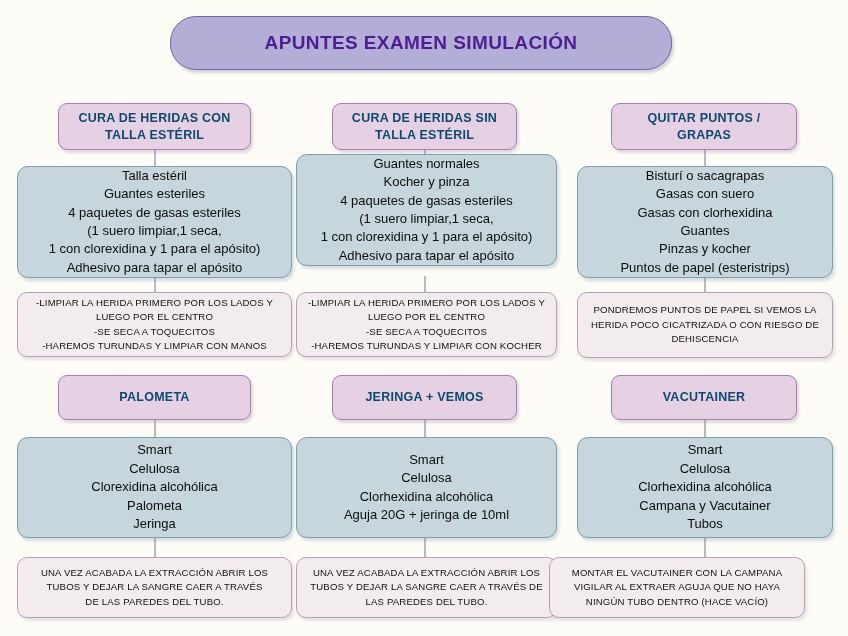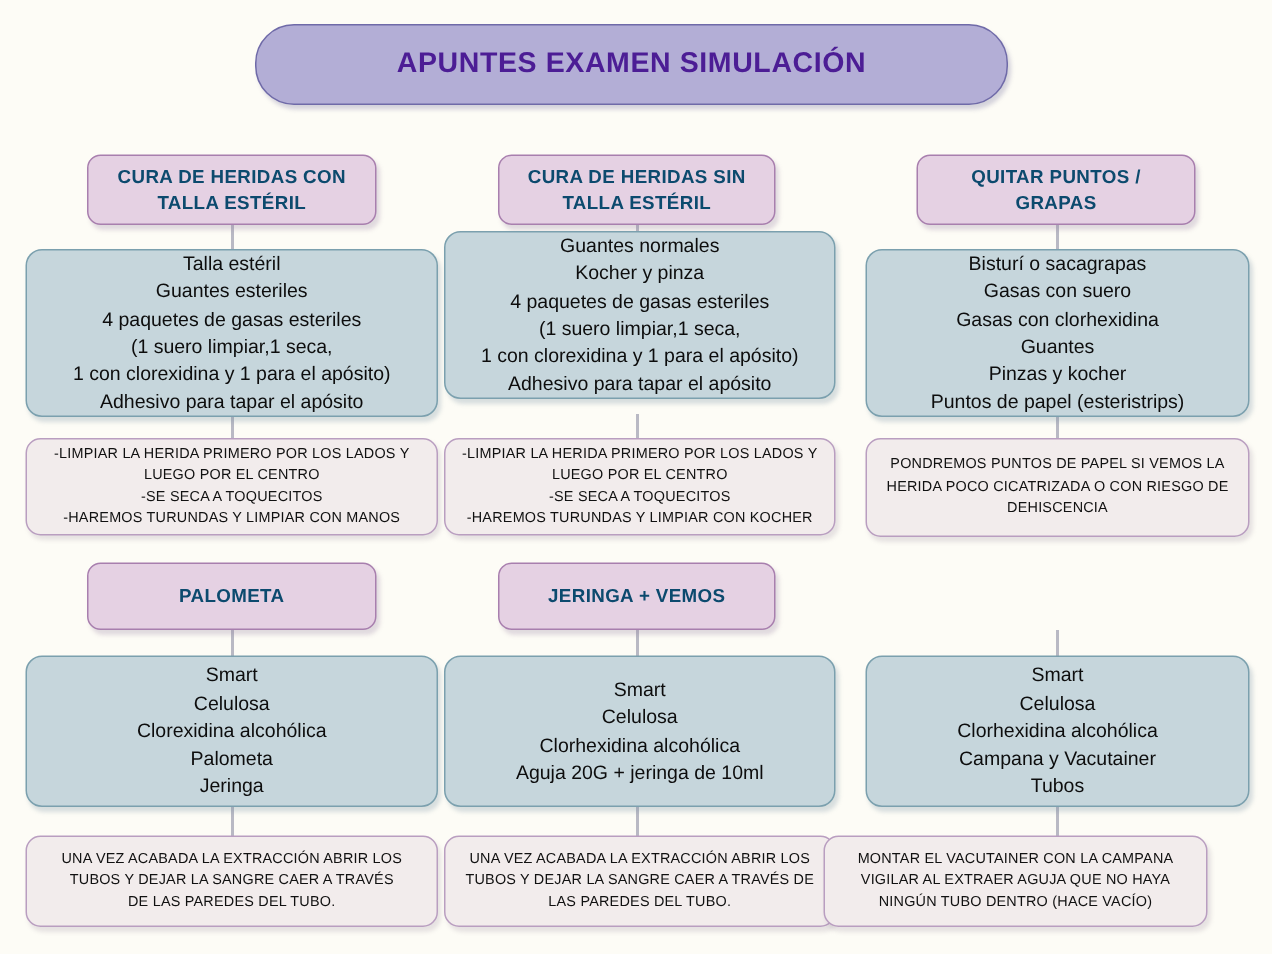--- a/index.html
+++ b/index.html
@@ -152,20 +152,21 @@
   <div class="mainbox" style="left:296px;top:437px;width:261px;height:101px;">Smart
 Celulosa
 Clorhexidina alcohólica
 Aguja 20G + jeringa de 10ml</div>
   <div class="notebox" style="left:296px;top:557px;width:261px;height:61px;">UNA VEZ ACABADA LA EXTRACCIÓN ABRIR LOS
 TUBOS Y DEJAR LA SANGRE CAER A TRAVÉS DE
 LAS PAREDES DEL TUBO.</div>
 
   <div class="conn" style="left:704px;top:420px;height:18px;"></div>
   <div class="conn" style="left:704px;top:538px;height:20px;"></div>
+  <div class="hdr" style="left:611px;top:375px;width:186px;height:45px;">VACUTAINER</div>
   <div class="mainbox" style="left:577px;top:437px;width:256px;height:101px;">Smart
 Celulosa
 Clorhexidina alcohólica
 Campana y Vacutainer
 Tubos</div>
   <div class="notebox" style="left:549px;top:557px;width:256px;height:61px;">MONTAR EL VACUTAINER CON LA CAMPANA
 VIGILAR AL EXTRAER AGUJA QUE NO HAYA
 NINGÚN TUBO DENTRO (HACE VACÍO)</div>
 
 </div>

